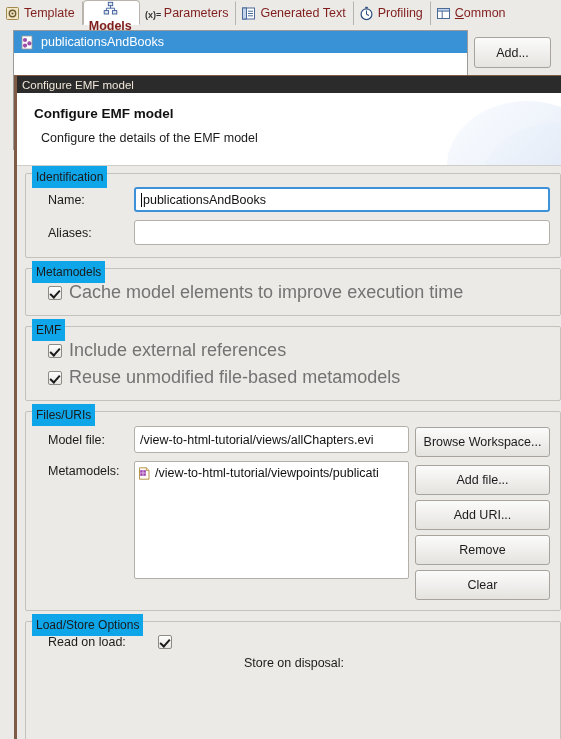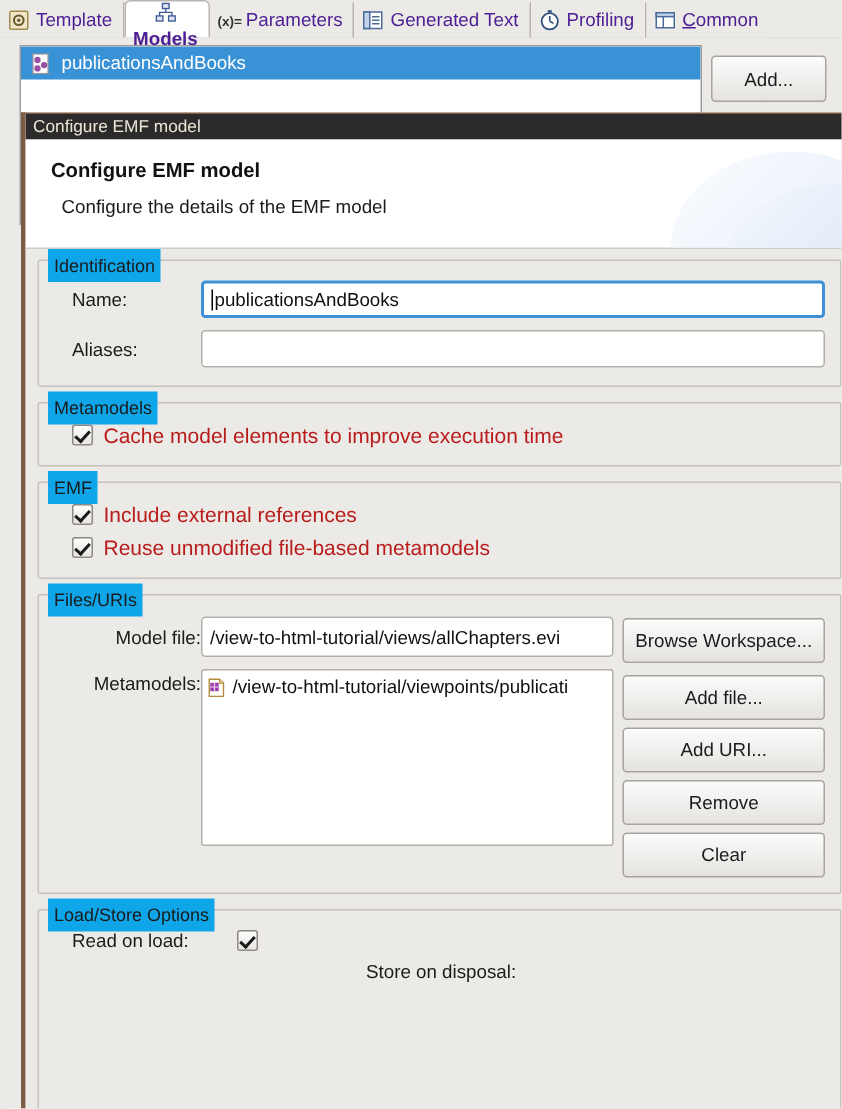--- a/index.html
+++ b/index.html
@@ -51,21 +51,21 @@
     align-items: flex-end;
     height: 25px;
   }
   .tab {
     display: flex;
     align-items: center;
     gap: 4px;
     height: 24px;
     padding: 0 7px 0 5px;
     font-size: 12.5px;
-    color: #4c1d95;
+    color: #7f1d1d;
     box-sizing: border-box;
     position: relative;
     white-space: nowrap;
   }
   .tab.inactive {
     background: #eceae6;
     border-right: 1px solid #b9b5ae;
     border-top: 1px solid transparent;
   }
   .tab.active {
@@ -274,28 +274,28 @@
   }
   .cbox.checked::after {
     content: "";
     position: absolute;
     left: 3px; top: 1px;
     width: 4px; height: 8px;
     border: solid #1a1a1a;
     border-width: 0 2px 2px 0;
     transform: rotate(42deg);
   }
-  .cblabel { font-size: 14px; color: #b91c1c; }
+  .cblabel { font-size: 18px; color: #737373; }
 
   
   #files-grid {
     display: flex;
     gap: 6px;
   }
-  #files-left { flex: 1 1 auto; min-width: 0; text-align: right; }
+  #files-left { flex: 1 1 auto; min-width: 0; }
   #files-right {
     flex: 0 0 135px;
     display: flex;
     flex-direction: column;
     gap: 5px;
     padding-top: 1px;
   }
   .dbutton {
     height: 30px;
     background: linear-gradient(#fbfbfb, #e5e3df);

